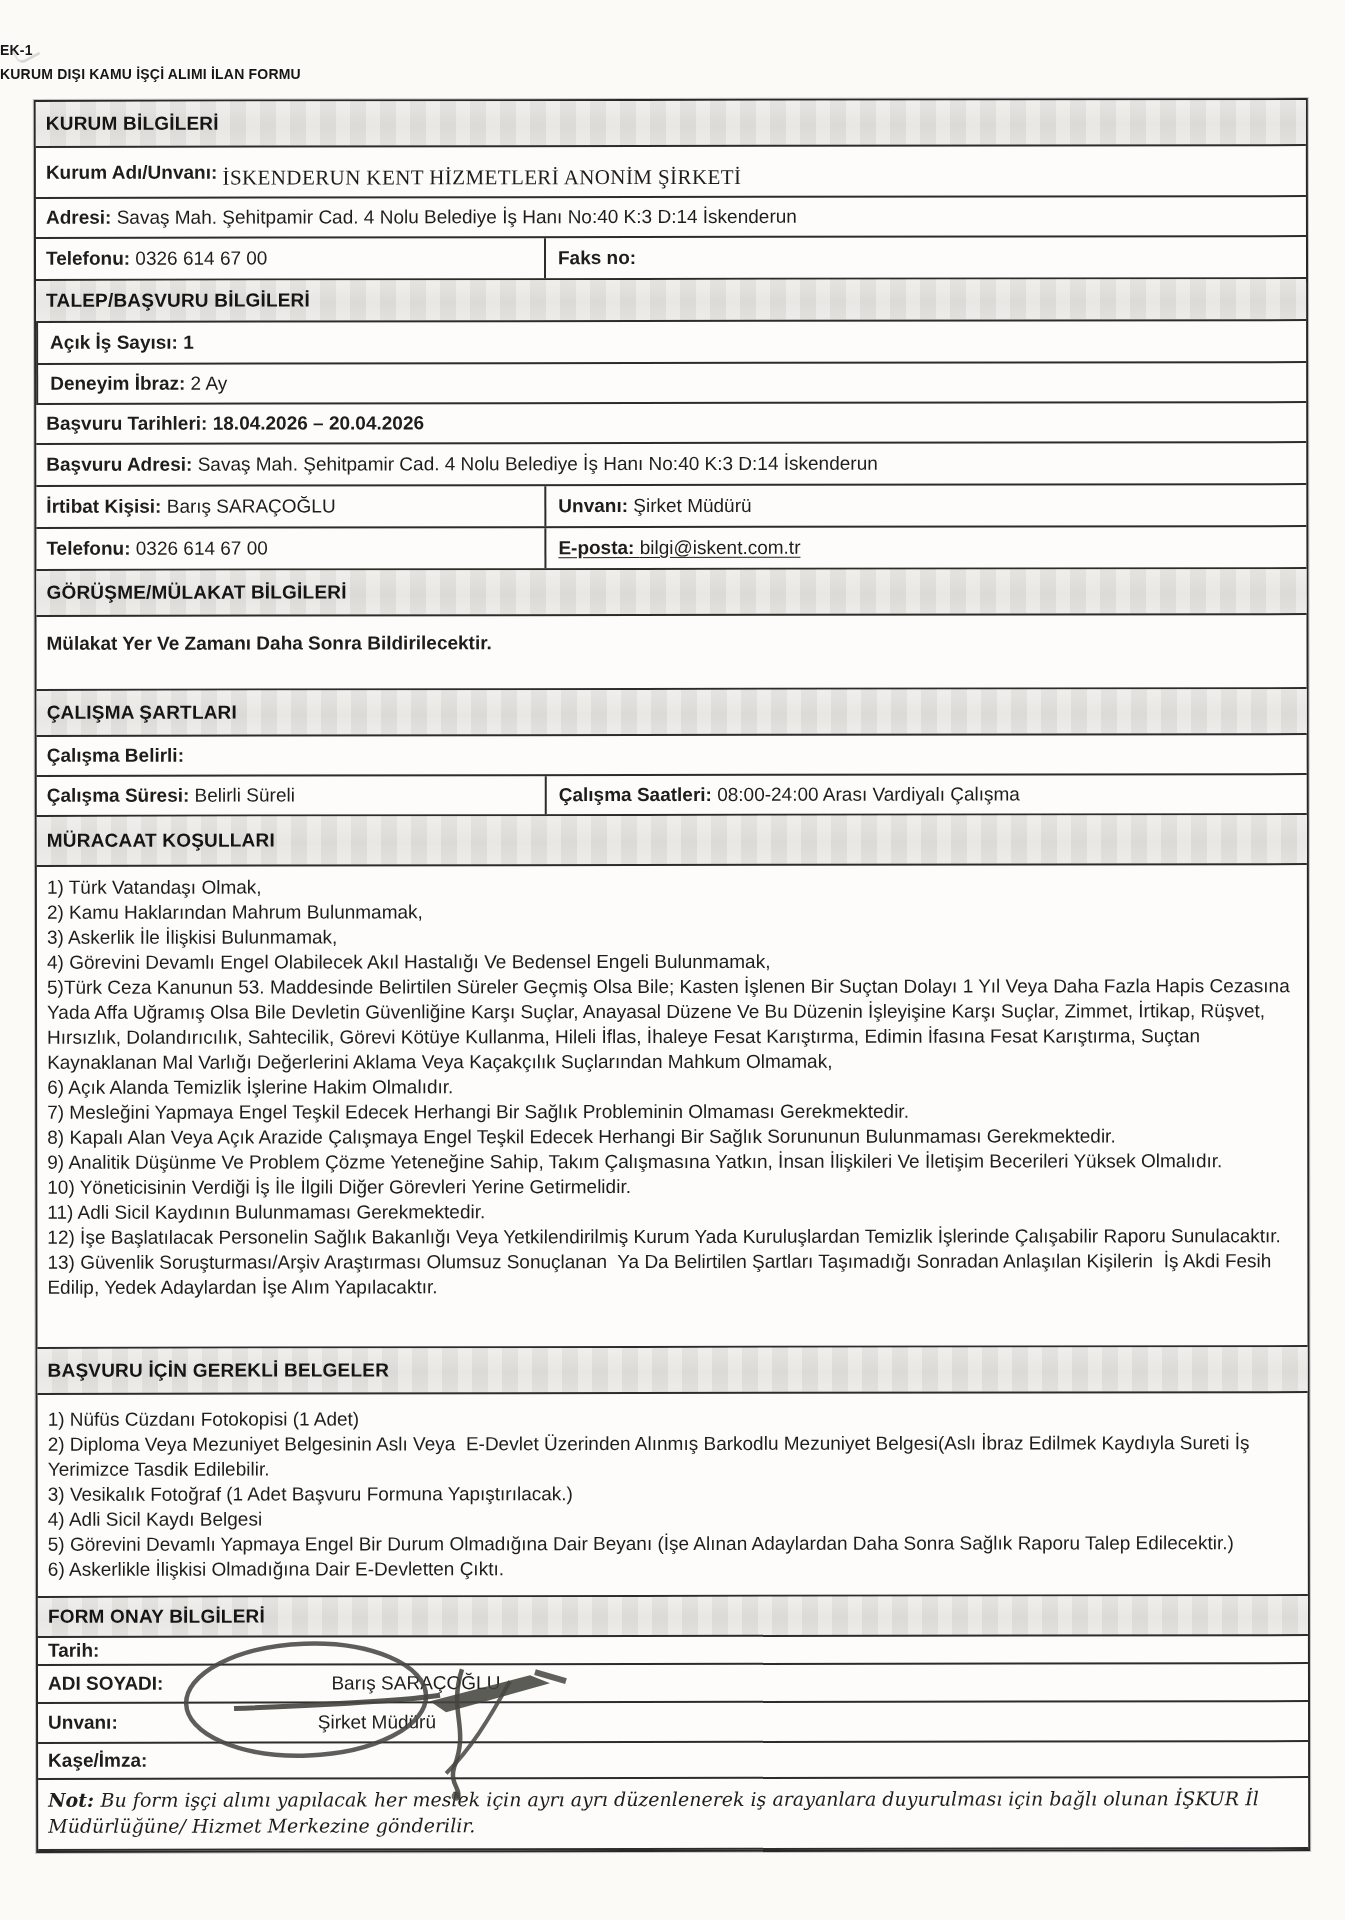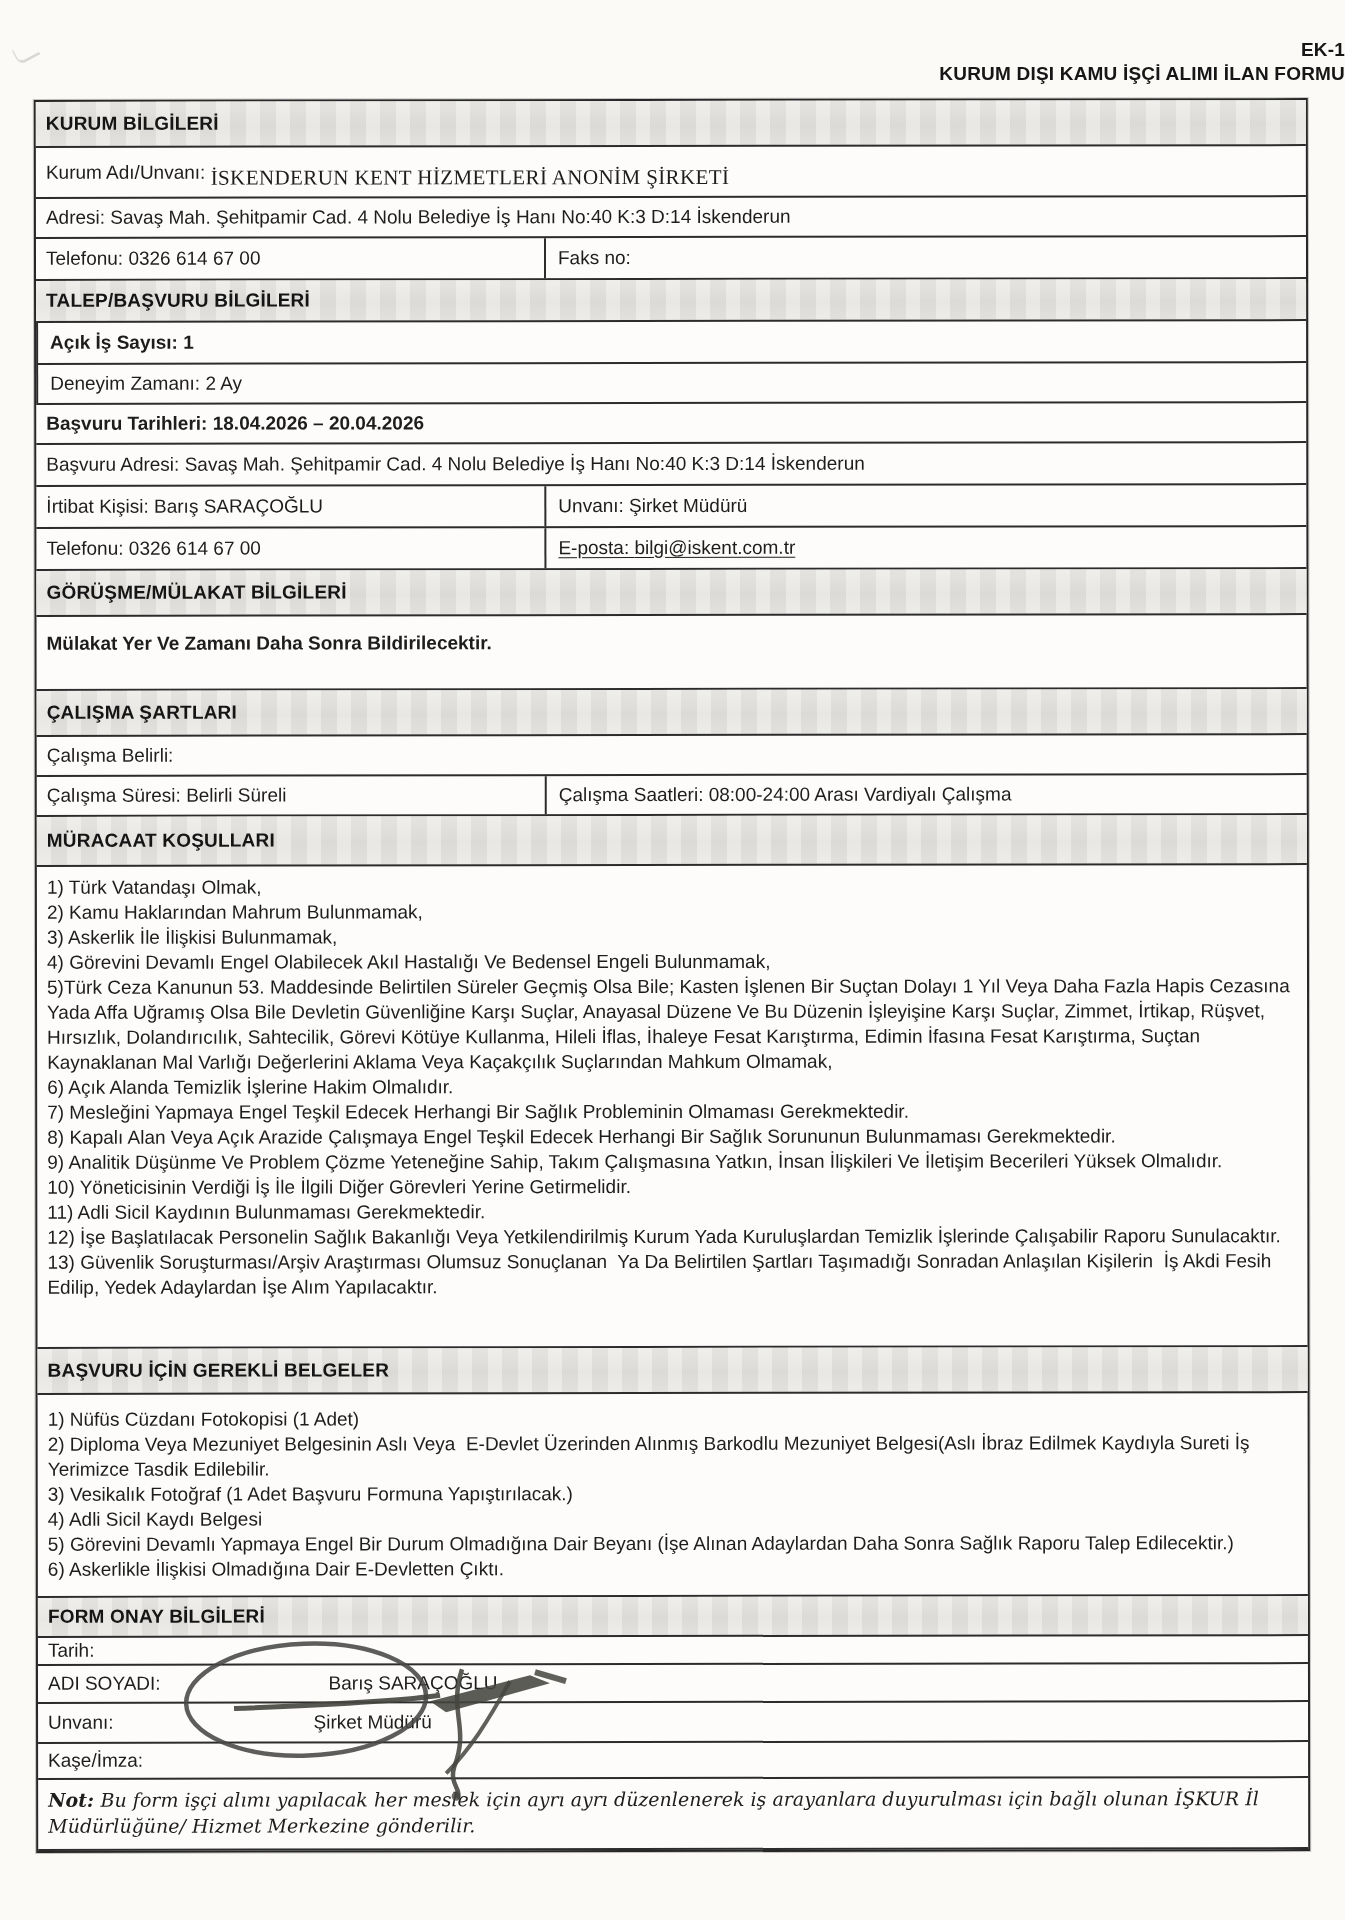--- a/index.html
+++ b/index.html
@@ -10,22 +10,22 @@
     color:#1d1d1d;
     overflow:hidden;
     position:relative;
   }
   .scan-artifact{
     position:absolute;left:14px;top:44px;width:22px;height:14px;
     border-bottom:3px solid #9a9a96;border-left:2px solid #b5b5b0;
     transform:rotate(-28deg);opacity:.35;border-radius:0 0 0 8px;
   }
   .doc-header{
-    padding-top:38px;text-align:right;font-weight:bold;
-    font-size:19px;line-height:24px;letter-spacing:.2px;color:#161616;
+    padding-top:38px;text-align:left;font-weight:bold;
+    font-size:14px;line-height:24px;letter-spacing:.2px;color:#161616;
   }
   .form-table{
     position:relative;
     margin:13px auto 0 35px;
     width:1270px;
     border:2px solid #272727;
     box-shadow:0 0 0 1px rgba(40,40,40,.25);
     background:#fdfcfa;
     transform:rotate(-0.08deg);
   }
@@ -39,21 +39,21 @@
   .row:last-child{border-bottom:none;}
   .sec{
     background:
       repeating-linear-gradient(90deg, rgba(255,255,255,.28) 0 14px, rgba(0,0,0,.02) 14px 30px),
       linear-gradient(180deg,#e9e8e4 0%,#dfdeda 55%,#e6e5e1 100%);
     font-weight:bold;font-size:19px;letter-spacing:.2px;color:#151515;
     min-height:46px;
     padding:4px 10px;
   }
   .cell-pad{padding:6px 10px;}
-  .lbl{white-space:pre;}
+  .lbl{white-space:pre;font-weight:bold;}
   .val{white-space:pre-wrap;}
   .b{font-weight:bold;}
   .serifval{font-family:"Liberation Serif", serif;font-size:21px;letter-spacing:.4px;margin-top:12px;}
   .split{padding:0;align-items:stretch;}
   .split .cl{width:508px;box-sizing:border-box;display:flex;align-items:center;padding:0 10px;border-radius:11px;}
   .split .cr{flex:1;border-left:2px solid #2c2c2c;box-sizing:border-box;display:flex;align-items:center;padding:6px 12px;}
   .underlined{text-decoration:underline;text-underline-offset:3px;}
   .tallrow{align-items:flex-start;}
   .listcell{display:block;padding:8px 10px 14px 10px;line-height:25px;}
   .listcell .li{white-space:pre-wrap;}
@@ -103,21 +103,21 @@
     <span>TALEP/BAŞVURU BİLGİLERİ</span>
   </div>
   <div class="row split" style="min-height:42px;">
     <div class="cr b">
       <span class="lbl">Açık İş Sayısı: </span>
       <span class="val">1</span>
     </div>
   </div>
   <div class="row split" style="min-height:40px;">
     <div class="cr">
-      <span class="lbl">Deneyim Zamanı: </span>
+      <span class="lbl">Deneyim İbraz: </span>
       <span class="val">2 Ay</span>
     </div>
   </div>
   <div class="row cell-pad b" style="min-height:40px;">
     <span class="lbl">Başvuru Tarihleri: </span>
     <span class="val">18.04.2026 – 20.04.2026</span>
   </div>
   <div class="row cell-pad" style="min-height:42px;">
     <span class="lbl">Başvuru Adresi: </span>
     <span class="val">Savaş Mah. Şehitpamir Cad. 4 Nolu Belediye İş Hanı No:40 K:3 D:14 İskenderun</span>

